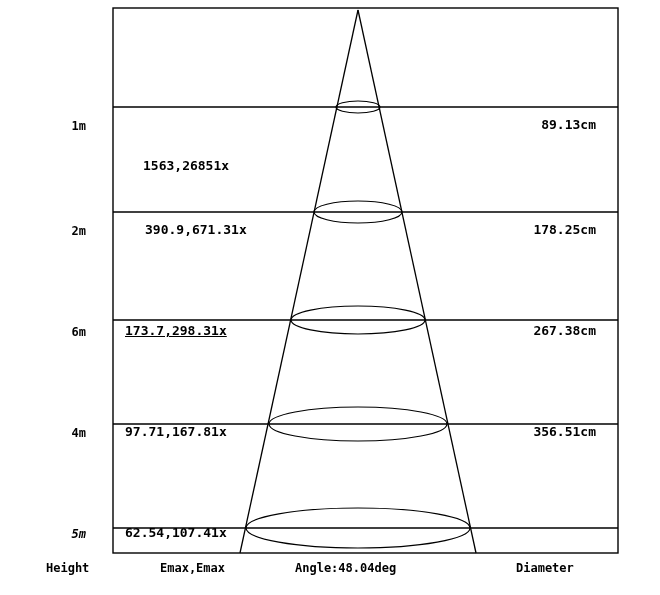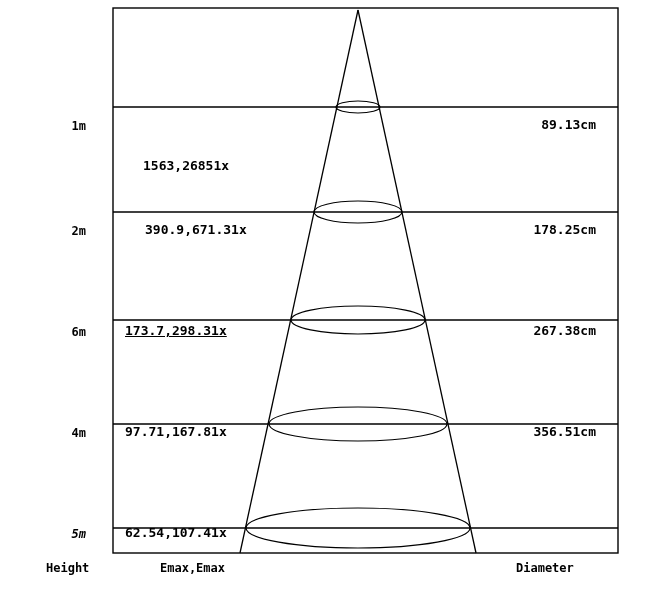--- a/index.html
+++ b/index.html
@@ -93,15 +93,16 @@
   <div class="lbl eavg-label" style="left:117px; top:424px;">97.71,167.81x</div>
   <div class="lbl eavg-label" style="left:117px; top:525px;">62.54,107.41x</div>
 
   <div class="lbl diameter-label" style="left:478px; top:117px;">89.13cm</div>
   <div class="lbl diameter-label" style="left:478px; top:222px;">178.25cm</div>
   <div class="lbl diameter-label" style="left:478px; top:323px;">267.38cm</div>
   <div class="lbl diameter-label" style="left:478px; top:424px;text-align:right;">356.51cm</div>
 
   <div class="lbl footer-label" id="footer-height">Height</div>
   <div class="lbl footer-label" id="footer-eavg">Emax,Emax</div>
+  <div class="lbl footer-label" id="footer-angle">Angle:48.04deg</div>
   <div class="lbl footer-label" id="footer-diam">Diameter</div>
 
 </div>
 
 </body></html>

